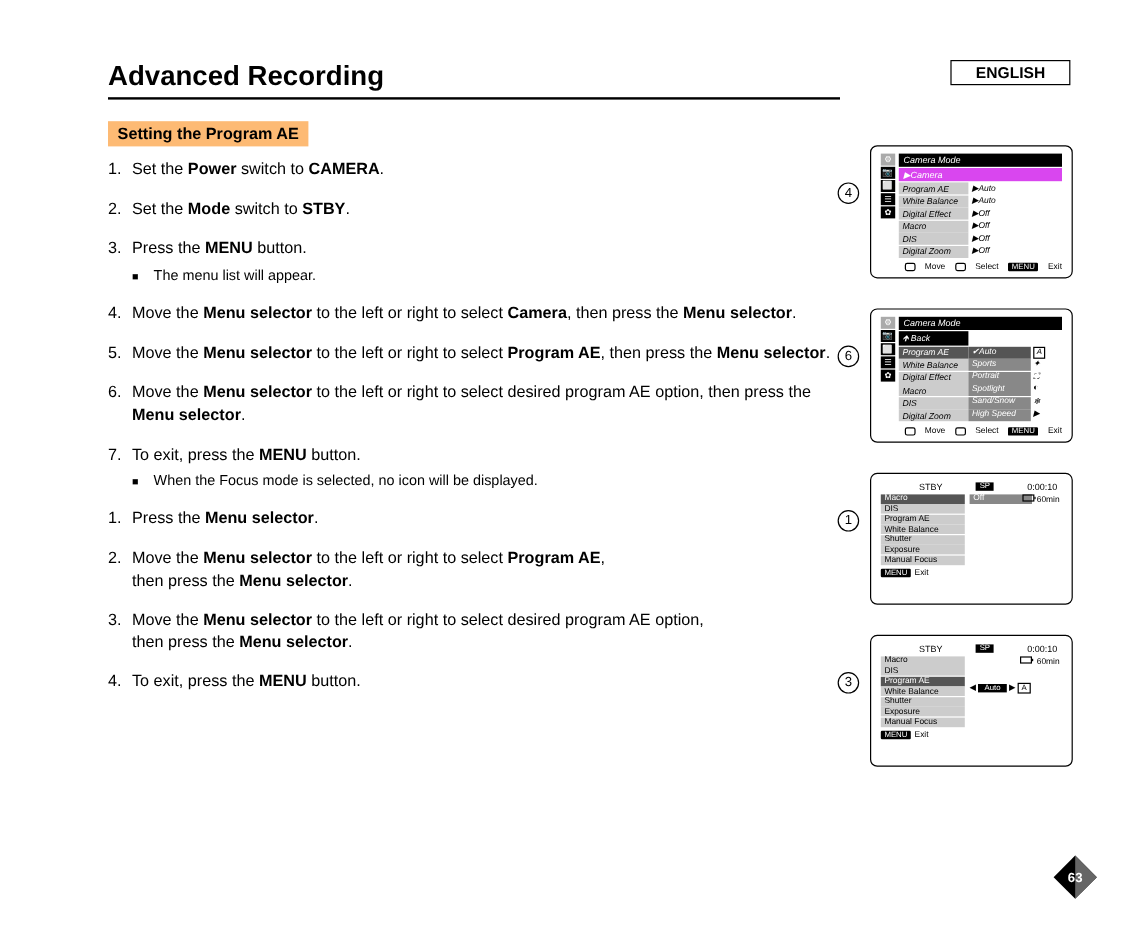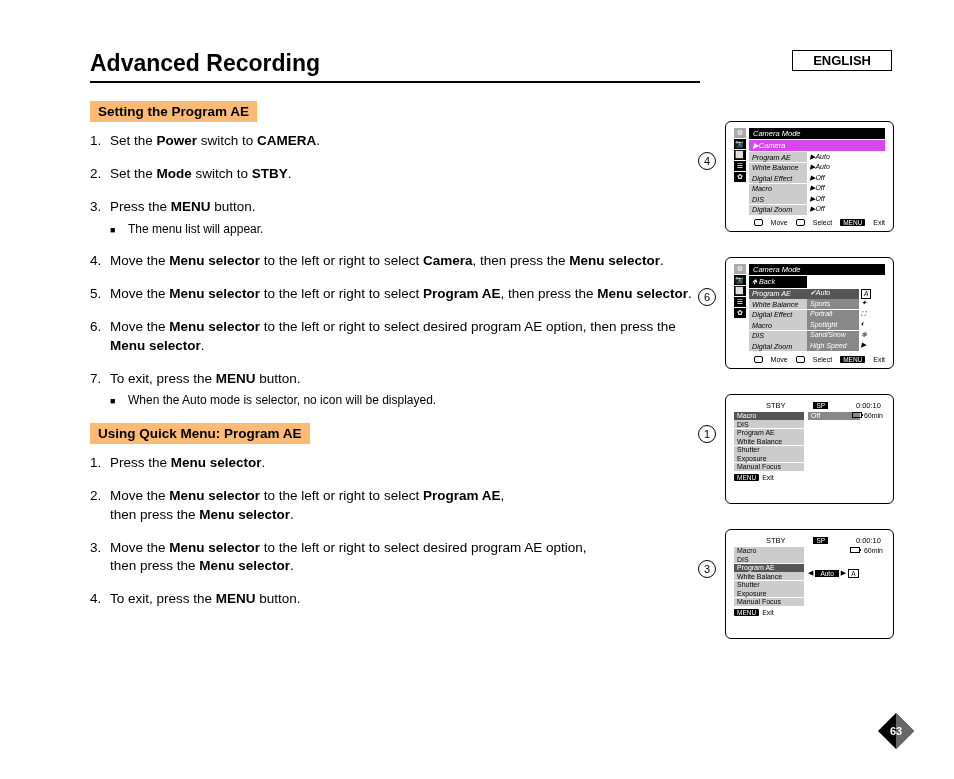--- a/index.html
+++ b/index.html
@@ -135,25 +135,24 @@
     <ol class="steps" id="steps1">
         <li>Set the <b>Power</b> switch to <b>CAMERA</b>.</li>
         <li>Set the <b>Mode</b> switch to <b>STBY</b>.</li>
         <li>Press the <b>MENU</b> button.<ul class="sub">
             <li>The menu list will appear.</li>
           </ul></li>
         <li>Move the <b>Menu selector</b> to the left or right to select <b>Camera</b>, then press the <b>Menu selector</b>.</li>
         <li>Move the <b>Menu selector</b> to the left or right to select <b>Program AE</b>, then press the <b>Menu selector</b>.</li>
         <li>Move the <b>Menu selector</b> to the left or right to select desired program AE option, then press the <b>Menu selector</b>.</li>
         <li>To exit, press the <b>MENU</b> button.<ul class="sub">
-            <li>When the Auto mode is selector, no icon will be displayed.</li>
+            <li>When the Focus mode is selected, no icon will be displayed.</li>
           </ul></li>
       </ol>
 
-    <div class="section-header">Using Quick Menu: Program AE</div>
     <ol class="steps" id="steps2">
         <li>Press the <b>Menu selector</b>.</li>
         <li>Move the <b>Menu selector</b> to the left or right to select <b>Program AE</b>,<br>then press the <b>Menu selector</b>.</li>
         <li>Move the <b>Menu selector</b> to the left or right to select desired program AE option,<br>then press the <b>Menu selector</b>.</li>
         <li>To exit, press the <b>MENU</b> button.</li>
       </ol>
 
   </div>
 
   <div class="right-col">

